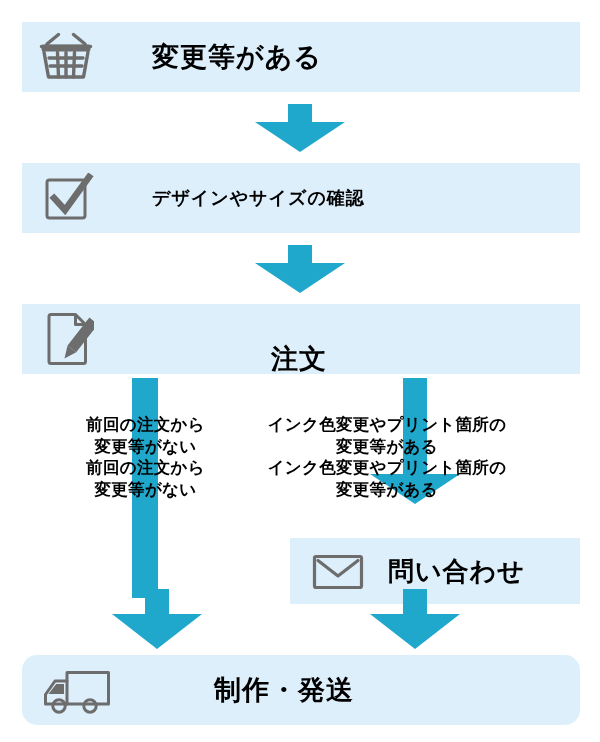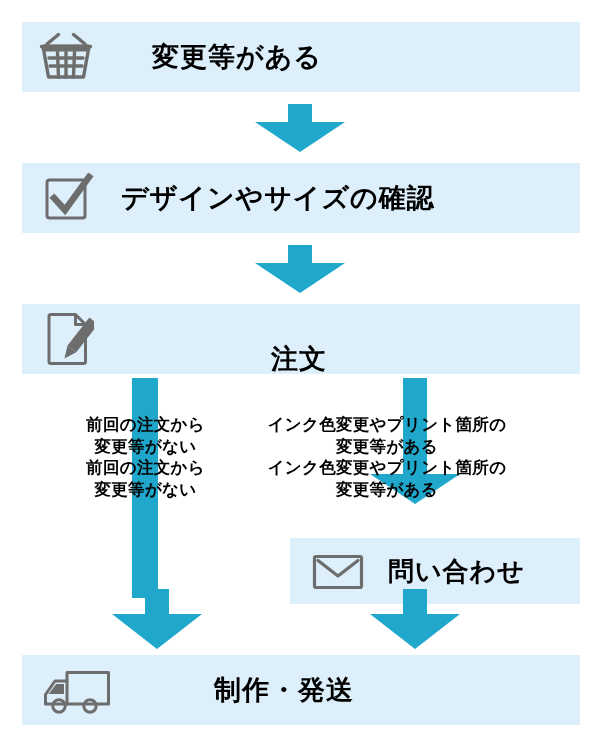--- a/index.html
+++ b/index.html
@@ -30,31 +30,31 @@
     letter-spacing:1px;
     white-space:nowrap;
   }
 
   #box-history{left:22px;top:22px;width:558px;height:70px;}
   #box-history .icon-wrap{margin-left:15px;}
   #box-history .box-label{font-size:27px;margin-left:57px;}
 
   #box-confirm{left:22px;top:163px;width:558px;height:70px;}
   #box-confirm .icon-wrap{margin-left:22px;}
-  #box-confirm .box-label{font-size:27px;margin-left:27px;}
+  #box-confirm .box-label{font-size:18px;margin-left:58px;}
 
   #box-order{left:22px;top:304px;width:558px;height:70px;}
   #box-order .icon-wrap{margin-left:24px;}
   #box-order .box-label{font-size:27px;margin-left:177px;margin-top:39px;}
 
   #box-inquiry{left:290px;top:538px;width:290px;height:66px;}
   #box-inquiry .icon-wrap{margin-left:22px;}
   #box-inquiry .box-label{font-size:26px;margin-left:24px;}
 
-  #box-ship{left:22px;top:655px;width:558px;height:70px;}
+  #box-ship{left:22px;top:655px;width:558px;height:70px;border-radius:15px;}
   #box-ship .icon-wrap{margin-left:20px;}
   #box-ship .box-label{font-size:27px;margin-left:100px;}
 
   
   .arrow{position:absolute;}
   .arrow svg{display:block;}
 
   #arrow-1{left:255px;top:104px;}
   #arrow-2{left:255px;top:245px;}
   #arrow-right-branch{left:370px;top:378px;}

